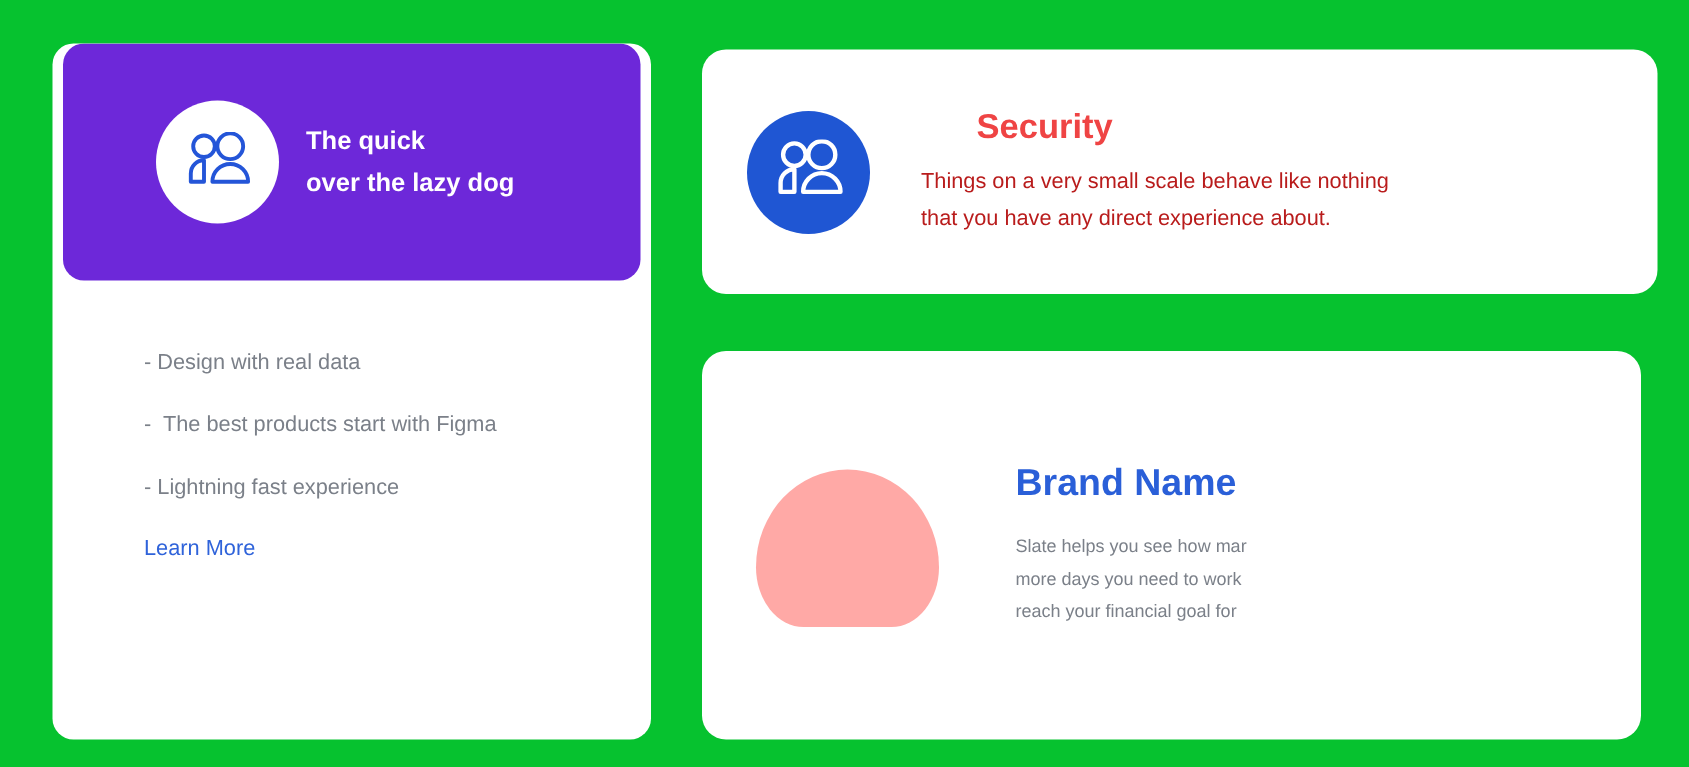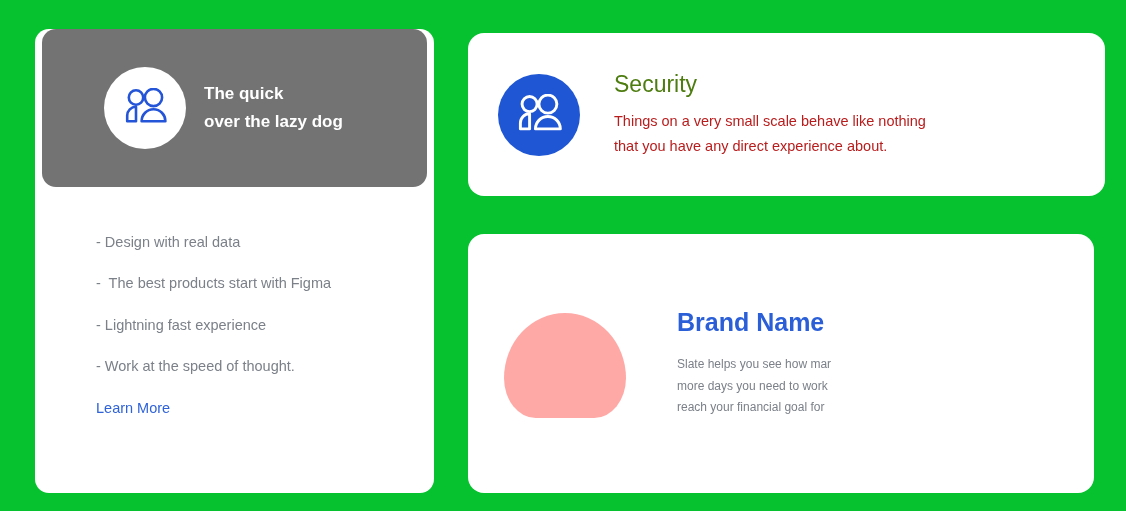--- a/index.html
+++ b/index.html
@@ -31,21 +31,21 @@
     height: 464px;
     border-radius: 14px;
     overflow: hidden;
   }
   .feature-header {
     position: absolute;
     left: 7px;
     top: 0px;
     width: 385px;
     height: 158px;
-    background: #737373;
+    background: #6d28d9;
     border-radius: 14px;
     display: flex;
     align-items: center;
     padding-left: 62px;
     box-sizing: border-box;
   }
   .header-avatar {
     width: 82px;
     height: 82px;
     border-radius: 50%;
@@ -103,24 +103,25 @@
     height: 82px;
     border-radius: 50%;
     background: #1f56d3;
     display: flex;
     align-items: center;
     justify-content: center;
     flex: none;
   }
   .sec-text { margin-left: 34px; }
   .sec-title {
-    color: #4d7c0f;
+    color: #ef4444;
     font-size: 23px;
-    font-weight: normal;
+    font-weight: bold;
     margin-bottom: 11px;
+    margin-left: 37px;
   }
   .sec-desc {
     color: #b91c1c;
     font-size: 14.5px;
     line-height: 1.72;
     white-space: pre-line;
   }
 
   
   #brand-card {
@@ -171,21 +172,20 @@
       </span>
     </div>
     <div class="header-title">The quick
 over the lazy dog</div>
   </div>
 
   <div class="feature-body">
     <div class="feature-item">- Design with real data</div>
     <div class="feature-item">-  The best products start with Figma</div>
     <div class="feature-item">- Lightning fast experience</div>
-    <div class="feature-item">- Work at the speed of thought.</div>
     <a class="learn-more" href="#">Learn More</a>
   </div>
 </div>
 
 <div class="card" id="security-card">
   <div class="sec-icon-circle">
     <span>
       <svg width="46" height="38" viewBox="0 0 44 36" fill="none">
         <circle cx="13" cy="9.5" r="7.2" stroke="#ffffff" stroke-width="2.8"></circle>
         <circle cx="30.5" cy="9.5" r="8.6" stroke="#ffffff" stroke-width="2.8"></circle>

